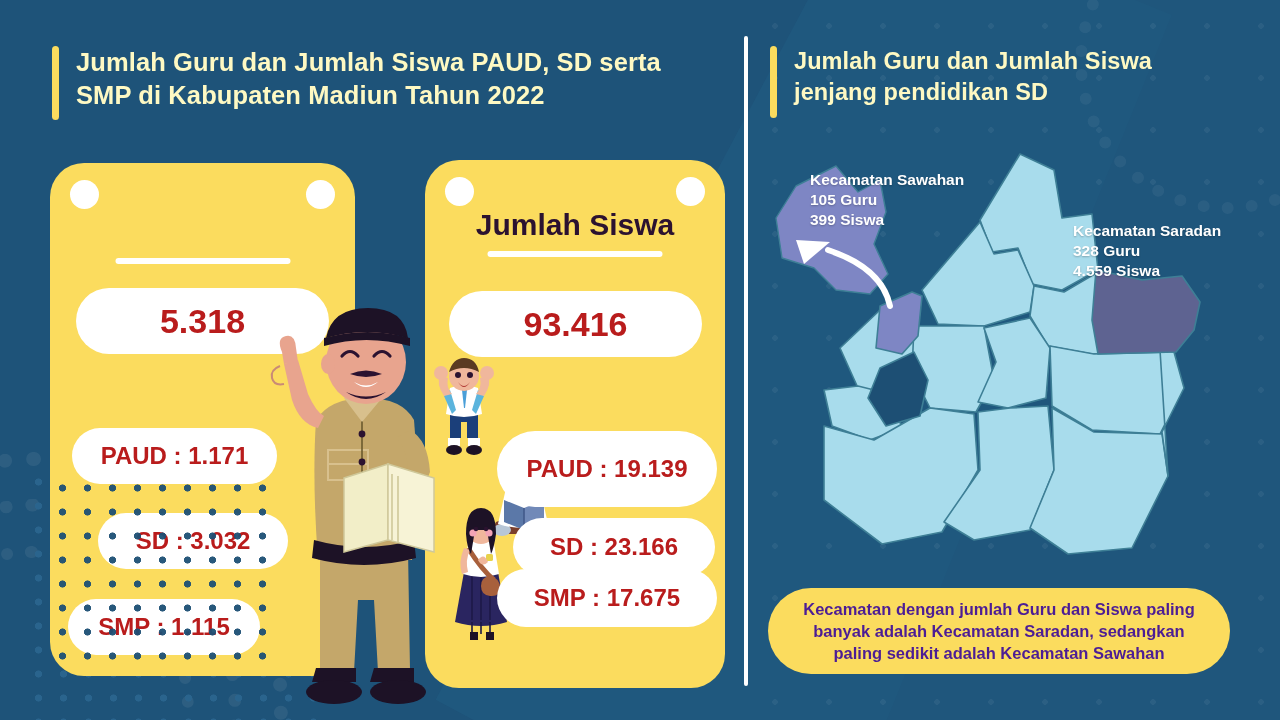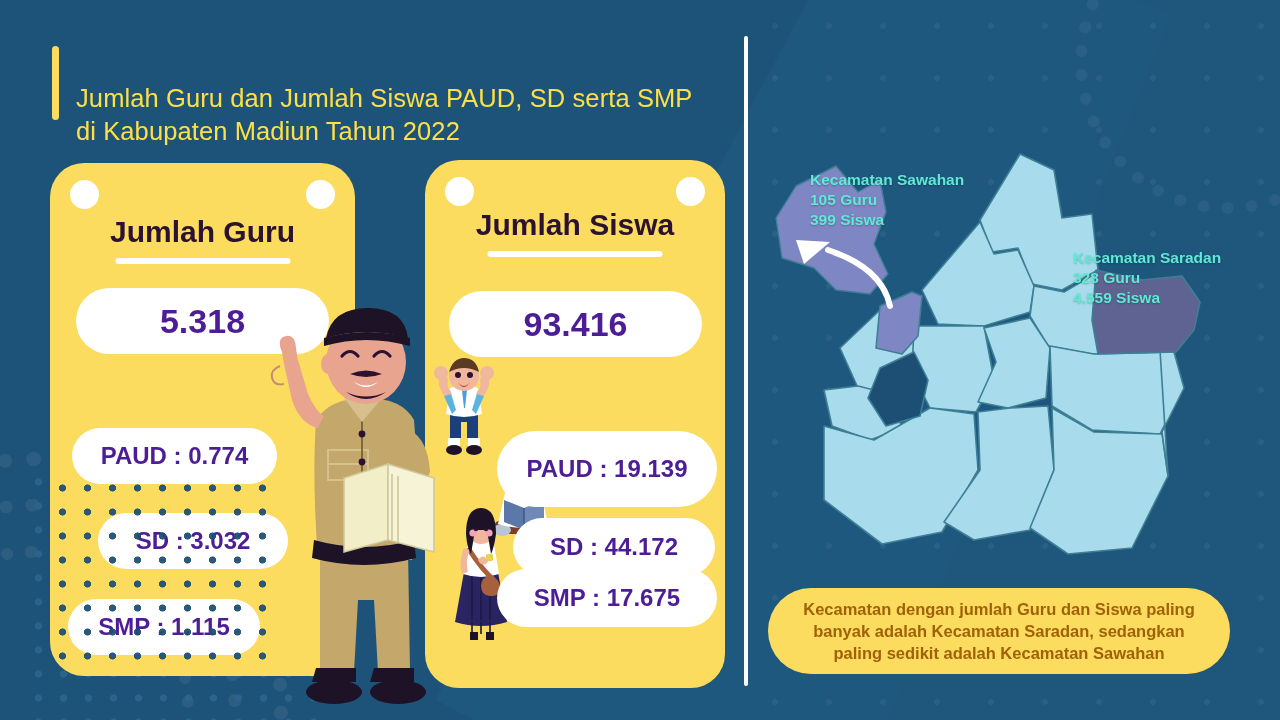--- a/index.html
+++ b/index.html
@@ -38,21 +38,21 @@
   
   .divider{
     position:absolute;left:744px;top:36px;width:4px;height:650px;
     background:#ffffff;border-radius:3px;
   }
 
   
   .title-wrap{position:absolute;display:flex;align-items:flex-start;gap:17px;}
   .accent-bar{width:7px;border-radius:4px;background:#fbdc5e;flex:none;}
   .title-text{
-    color:#fde047;font-weight:normal;line-height:1.30;letter-spacing:.1px;margin-top:36px;
+    color:#fef9c3;font-weight:bold;line-height:1.30;letter-spacing:.1px;
   }
   #title-left{left:52px;top:46px;width:660px;}
   #title-left .accent-bar{height:74px;}
   #title-left .title-text{font-size:25.5px;}
   #title-right{left:770px;top:46px;width:470px;}
   #title-right .accent-bar{height:72px;}
   #title-right .title-text{font-size:23.5px;}
 
   
   .card{
@@ -74,21 +74,21 @@
   .head-rule{
     position:absolute;height:6px;background:#ffffff;border-radius:4px;
     left:50%;transform:translateX(-50%);width:175px;
   }
   #card-guru .head-rule{top:95px;}
   #card-siswa .head-rule{top:91px;}
 
   .pill{
     position:absolute;background:#ffffff;border-radius:40px;
     display:flex;align-items:center;justify-content:center;
-    color:#4c1d95;font-weight:bold;white-space:nowrap;
+    color:#b91c1c;font-weight:bold;white-space:nowrap;
   }
   .pill.big{font-size:34px;}
   .pill.small{font-size:24px;}
 
   
   #g-total{left:26px;top:125px;width:253px;height:66px;}
   #g-paud{left:22px;top:265px;width:205px;height:56px;}
   #g-sd{left:48px;top:350px;width:190px;height:56px;}
   #g-smp{left:18px;top:436px;width:192px;height:56px;}
   
@@ -115,32 +115,32 @@
   #kid-cheer{left:428px;top:356px;width:72px;height:110px;z-index:7;}
   #kid-read{left:484px;top:444px;width:78px;height:108px;z-index:7;}
   #kid-girl{left:446px;top:500px;width:70px;height:140px;z-index:7;}
 
   
   #s-paud,#s-sd,#s-smp,#s-total{z-index:8;}
 
   
   #map{position:absolute;left:762px;top:140px;width:500px;height:440px;}
   .map-label{
-    position:absolute;color:#5eead4;font-weight:bold;font-size:15.5px;line-height:1.30;
+    position:absolute;color:#ffffff;font-weight:bold;font-size:15.5px;line-height:1.30;
     text-shadow:0 1px 2px rgba(0,0,0,.25);white-space:nowrap;z-index:5;
   }
   #label-sawahan{left:810px;top:170px;}
-  #label-saradan{left:1073px;top:221px;margin-top:27px;}
+  #label-saradan{left:1073px;top:221px;}
 
   
   #caption{
     position:absolute;left:768px;top:588px;width:462px;height:86px;
     background:#fbdc5e;border-radius:44px;
     display:flex;align-items:center;justify-content:center;
-    text-align:center;color:#a16207;font-weight:bold;font-size:16.5px;line-height:1.34;
+    text-align:center;color:#4c1d95;font-weight:bold;font-size:16.5px;line-height:1.34;
     padding:0 22px;box-sizing:border-box;
   }
 </style>
 </head>
 <body>
 
 <div id="stage">
 
   <div class="bg-base"></div>
   <div class="bg-diag"></div>
@@ -155,37 +155,36 @@
   <div class="divider"></div>
 
   <div class="title-wrap" id="title-left">
     <div class="accent-bar"></div>
     <div class="title-text">Jumlah Guru dan Jumlah Siswa PAUD, SD serta SMP di Kabupaten Madiun Tahun 2022</div>
   </div>
 
   <div class="card" id="card-guru">
     <div class="card-hole hole-l"></div>
     <div class="card-hole hole-r"></div>
-    <div class="card-head">Jumlah Guru</div>
     <div class="head-rule"></div>
     <div class="pill big" id="g-total">5.318</div>
-    <div class="pill small" id="g-paud">PAUD : 0.774</div>
+    <div class="pill small" id="g-paud">PAUD : 1.171</div>
     <div class="pill small" id="g-sd">SD : 3.032</div>
     <div class="pill small" id="g-smp">SMP : 1.115</div>
     <div class="card-dots"></div>
   </div>
 
   <div class="card" id="card-siswa">
     <div class="card-hole hole-l"></div>
     <div class="card-hole hole-r"></div>
     <div class="card-head">Jumlah Siswa</div>
     <div class="head-rule"></div>
     <div class="pill big" id="s-total">93.416</div>
     <div class="pill small" id="s-paud">PAUD : 19.139</div>
-    <div class="pill small" id="s-sd">SD : 44.172</div>
+    <div class="pill small" id="s-sd">SD : 23.166</div>
     <div class="pill small" id="s-smp">SMP : 17.675</div>
   </div>
 
   <svg class="illus" id="teacher" viewBox="0 0 215 420">
 
     <path d="M62 250 L150 250 L152 370 L120 372 L116 300 L100 300 L96 372 L62 370 Z" fill="#c4a76a"></path>
     <path d="M58 368 h40 v14 h-44 z" fill="#1d1226"></path>
     <path d="M116 368 h40 v14 h-44 z" fill="#1d1226"></path>
     <ellipse cx="76" cy="392" rx="28" ry="12" fill="#1d1226"></ellipse>
     <ellipse cx="140" cy="392" rx="28" ry="12" fill="#1d1226"></ellipse>
@@ -278,20 +277,24 @@
     <path d="M18 48 q-6 14 -2 26 l6 -2 q-3 -12 2 -22 Z" fill="#f0b79c"></path>
     <path d="M32 60 q6 -8 10 2 q-6 6 -10 -2 Z" fill="#f0b79c"></path>
     <circle cx="35" cy="30" r="14" fill="#f0b79c"></circle>
     <path d="M20 34 q0 -26 15 -26 q15 0 15 26 q-2 14 -5 20 l-4 -24 l-12 0 l-4 24 q-4 -6 -5 -20 Z" fill="#1d1226"></path>
     <circle cx="27" cy="33" r="3.6" fill="#f2a3b5"></circle>
     <circle cx="43" cy="33" r="3.6" fill="#f2a3b5"></circle>
     <circle cx="30" cy="29" r="2.2" fill="#2b1230"></circle>
     <circle cx="40" cy="29" r="2.2" fill="#2b1230"></circle>
   </svg>
 
+  <div class="title-wrap" id="title-right">
+    <div class="accent-bar"></div>
+    <div class="title-text">Jumlah Guru dan Jumlah Siswa jenjang pendidikan SD</div>
+  </div>
 
   <svg id="map" viewBox="0 0 500 440">
     <g stroke="#3e7f96" stroke-width="1.6" stroke-linejoin="round">
 
       <path d="M218 80 L258 14 L292 30 L300 78 L330 74 L336 130 L300 150 L270 144 L256 108 L230 112 Z" fill="#a8dcec"></path>
 
       <path d="M160 150 L218 82 L232 114 L256 110 L272 146 L268 172 L222 186 L176 184 Z" fill="#a8dcec"></path>
 
       <path d="M272 146 L302 152 L336 132 L380 140 L408 178 L414 210 L330 214 L286 206 L268 176 Z" fill="#a8dcec"></path>
 

